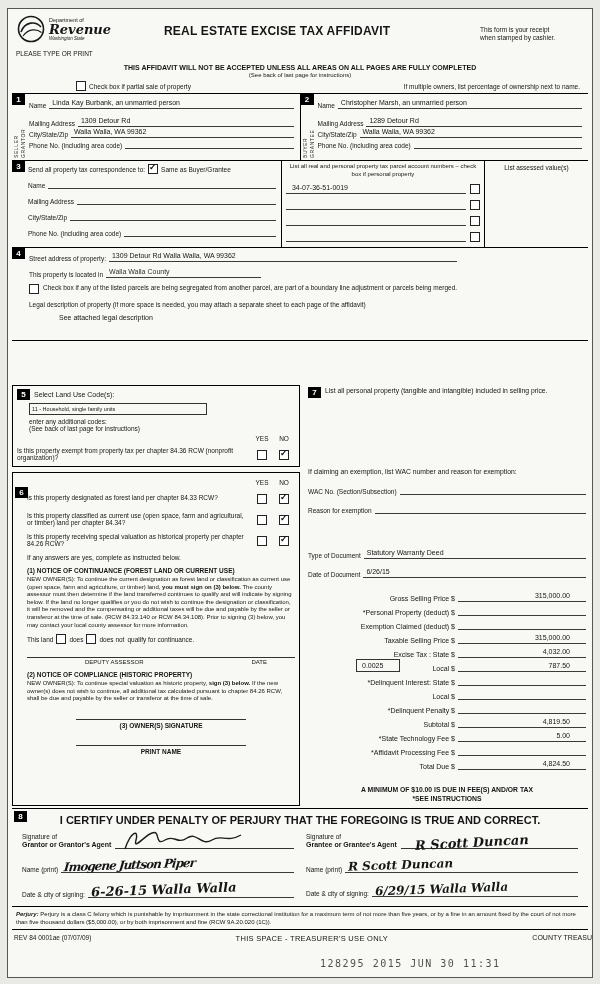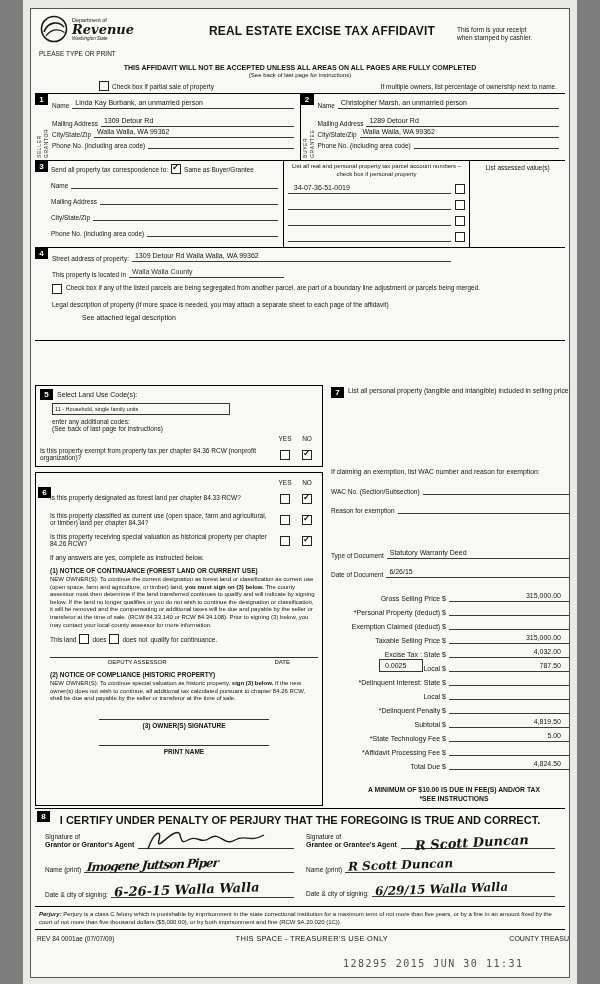--- a/index.html
+++ b/index.html
@@ -1,32 +1,32 @@
 <!DOCTYPE html>
 <html><head>
 <meta charset="utf-8">
 <style>
   html,body{margin:0;padding:0}
   body{background:#7d7d7d;font-family:"Liberation Sans",sans-serif;-webkit-font-smoothing:antialiased}
-  .page{position:relative;width:554px;height:984px;background:#e9e9e6;margin:0 auto;overflow:hidden}
+  .page{position:relative;width:600px;height:984px;background:#e9e9e6;margin:0 auto;overflow:hidden}
   .sheet{position:absolute;left:7px;top:8px;right:7px;bottom:6px;border:1px solid #555;background:#f8f8f4;color:#151515;padding:3px 4px;overflow:hidden}
   .b{font-weight:700}.t65{font-size:6.5px}.t7{font-size:7px}
   .nb{display:inline-flex;align-items:center;justify-content:center;min-width:13px;height:11px;background:#000;color:#fff;font-size:8px;font-weight:700;flex:0 0 auto}
   .cb{display:inline-block;width:8px;height:8px;border:1px solid #222;background:#fff;vertical-align:-1px;position:relative;flex:0 0 auto}
   .cb.ck::after{content:"\2713";position:absolute;left:0;top:-3px;font-size:9px;font-weight:700;color:#111}
   
   .hdr{display:flex;align-items:flex-start;min-height:50px}
   .hleft{width:148px;flex:0 0 auto;padding:2px 0 0 4px}
   .logo{display:flex;align-items:center;gap:3px}
   .ltxt{line-height:6px}
   .l1{font-size:5.5px}
   .l2{font-family:"DejaVu Serif",serif;font-style:italic;font-weight:700;font-size:13px;line-height:13px}
   .l3{font-size:4.5px;font-style:italic}
   .ptp{font-size:6.5px;margin-top:6px}
-  .hcen{flex:1;text-align:center;padding-top:12px}
+  .hcen{flex:1;text-align:left;padding-top:12px}
   .title{font-size:12px;font-weight:700;letter-spacing:.2px}
   .sub{font-size:9px;margin-top:2px}
   .hrt{width:108px;flex:0 0 auto;font-size:6.5px;line-height:8px;padding-top:14px}
   .warn{text-align:center;font-size:7px;font-weight:700;margin-top:2px}
   .seeback{text-align:center;font-size:6px;margin-top:1px}
   .partial{display:flex;justify-content:space-between;font-size:6.5px;margin:3px 8px 2px 64px;align-items:center}
   .partial .lft{display:flex;align-items:center;gap:3px}
   
   .sb{display:flex;border-top:1px solid #000;border-bottom:1px solid #000;min-height:66px}
   .half{position:relative;width:50%;padding:1px 6px 3px 17px}
@@ -99,21 +99,21 @@
   .siglbls{white-space:nowrap;line-height:8px}
   .sigline{flex:1;border-bottom:1px solid #333;height:18px;position:relative;margin-left:4px}
   .scrib{position:absolute;left:4px;bottom:-7px}
   .hand{font-family:"DejaVu Serif",serif;font-style:italic;font-weight:700;white-space:nowrap}
   .h1{font-size:12px;transform:rotate(-2deg) skewX(-8deg);display:inline-block;letter-spacing:-1px}
   .h2{font-size:12px;transform:rotate(-2deg);display:inline-block}
   .sigtxt{position:absolute;left:14px;bottom:-2px;font-size:13px;transform:rotate(-3deg)}
   .fr8{display:flex;align-items:flex-end;margin-top:9px;min-height:13px}
   
   .perj{font-size:6px;line-height:7.6px;padding:4px 4px 3px;border-bottom:1px solid #000}
-  .foot{display:flex;justify-content:space-between;align-items:center;padding:4px 0 0 2px;font-size:6.5px}
+  .foot{display:flex;justify-content:space-between;padding:4px 0 0 2px;font-size:6.5px}
   .treas{font-size:7.5px;letter-spacing:.3px}
   .county{font-size:7px;margin-right:-4px;white-space:nowrap}
   .stamp{position:absolute;left:312px;bottom:8px;font-family:"DejaVu Sans Mono",monospace;font-size:10px;letter-spacing:1.5px;color:#3c3c3c;opacity:.9}
 </style>
 </head>
 <body>
 
 <div class="page">
 <div class="sheet">
 

